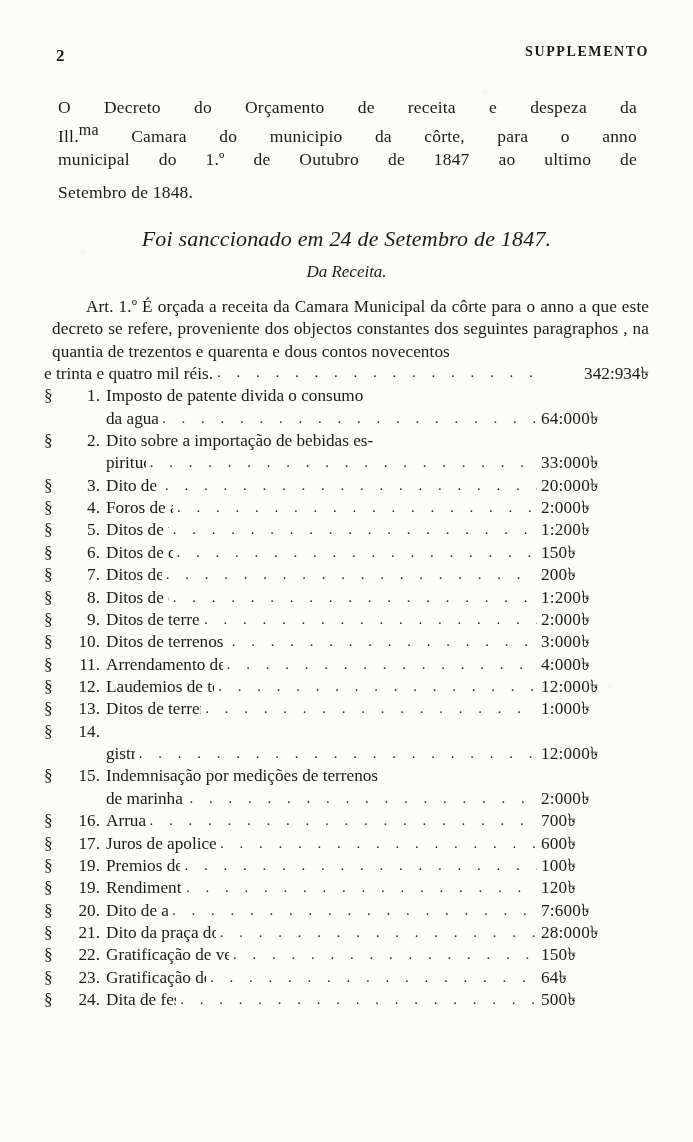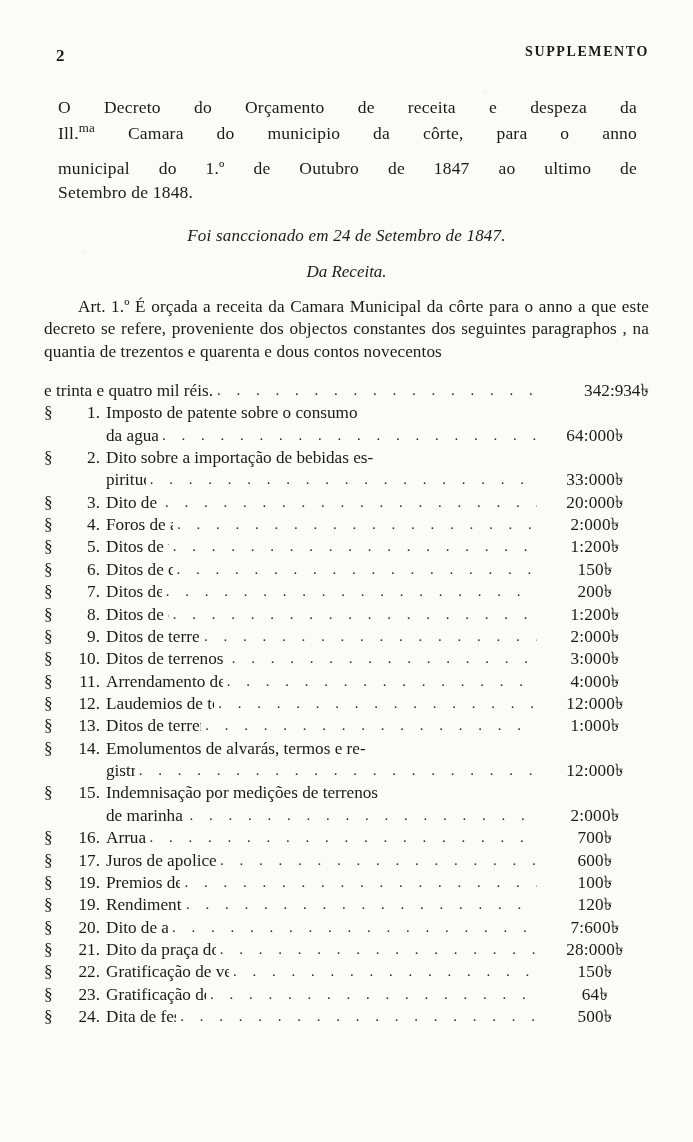--- a/index.html
+++ b/index.html
@@ -52,54 +52,55 @@
   
   .title-block {
     margin: 22px 12px 0 14px;
     font-size: 17.5px;
     font-weight: normal;
     line-height: 1.33;
     letter-spacing: 0.2px;
   }
   .title-block .l1 { text-align: justify; text-align-last: justify; }
   .title-block .l2 { text-align: justify; text-align-last: justify; }
-  .title-block .l3 { text-align: justify; text-align-last: justify; margin-top: 12px; }
-  .title-block .l4 { text-align: left; }
-  .sup { font-size: 13px; vertical-align: super; }
+  .title-block .l3 { text-align: justify; text-align-last: justify; }
+  .title-block .l4 { text-align: left; margin-top: 9px; }
+  .sup { font-size: 16px; vertical-align: super; }
 
   .sanction {
     margin-top: 22px;
     text-align: center;
     font-style: italic;
-    font-size: 17px;
+    font-size: 22px;
     letter-spacing: 0.2px;
   }
   .chapter {
     margin-top: 22px;
     text-align: center;
     font-size: 13.5px;
     letter-spacing: 2px;
   }
   .section-title {
-    margin-top: 16px;
+    margin-top: 10px;
     text-align: center;
     font-style: italic;
     font-size: 17px;
   }
 
   
   .body-wrap {
     margin-top: 14px;
     font-size: 17.2px;
     line-height: 1.30;
   }
   .art-par {
     text-indent: 34px;
     text-align: justify;
     letter-spacing: 0.1px;
+    margin-left: 8px;
   }
 
   
   .entries { margin-top: 0; }
   .entry {
     display: flex;
     align-items: baseline;
     font-size: 17.2px;
     line-height: 1.30;
     white-space: nowrap;
@@ -125,36 +126,35 @@
     white-space: nowrap;
     margin: 0 4px;
     letter-spacing: 6px;
     font-size: 15px;
     color: #2a2a26;
     position: relative;
     top: -1px;
   }
   .entry .amt {
     flex: 0 0 108px;
-    text-align: center;
+    text-align: left;
     letter-spacing: 0.2px;
   }
   .cifrao { font-family: "Liberation Serif", serif; }
 
   
   .entry.wrap2 .mark, .entry.wrap2 .num { visibility: hidden; }
 
   
   .total-line {
     display: flex;
-    align-items: center;
+    align-items: flex-start;
     font-size: 17.2px;
     line-height: 1.30;
     white-space: nowrap;
-    margin-top: 17px;
   }
   .total-line .txt { flex: 0 1 auto; }
   .total-line .dots {
     flex: 1 1 auto;
     overflow: hidden;
     white-space: nowrap;
     margin: 0 4px;
     letter-spacing: 6px;
     font-size: 15px;
   }
@@ -185,21 +185,21 @@
     <div class="total-line">
       <span class="txt">e trinta e quatro mil réis.</span>
       <span class="dots">. . . . . . . . . . . . . . . . . . . . . . . . . . . . . . . .</span>
       <span class="amt"><span>342:934</span><span class="cifrao">৳</span></span>
     </div>
 
     <div class="entries" id="entries">
         <div class="entry">
           <span class="mark">§</span>
           <span class="num">1.</span>
-          <span class="txt">Imposto de patente sobre o consumo</span>
+          <span class="txt">Imposto de patente divida o consumo</span>
         </div>
         <div class="entry wrap2">
           <span class="mark">§</span>
           <span class="num">1.</span>
           <span class="txt">da aguardente</span>
           <span class="dots">. . . . . . . . . . . . . . . . . . . . . . . . . . . . . . . . . . . .</span>
           <span class="amt"><span>64:000</span><span class="cifrao">৳</span></span>
         </div>
         <div class="entry">
           <span class="mark">§</span>
@@ -286,21 +286,20 @@
         <div class="entry">
           <span class="mark">§</span>
           <span class="num">13.</span>
           <span class="txt">Ditos de terrenos de marinha</span>
           <span class="dots">. . . . . . . . . . . . . . . . . . . . . . . . . . . . . . . . . . . .</span>
           <span class="amt"><span>1:000</span><span class="cifrao">৳</span></span>
         </div>
         <div class="entry">
           <span class="mark">§</span>
           <span class="num">14.</span>
-          <span class="txt">Emolumentos de alvarás, termos e re-</span>
         </div>
         <div class="entry wrap2">
           <span class="mark">§</span>
           <span class="num">14.</span>
           <span class="txt">gistros.</span>
           <span class="dots">. . . . . . . . . . . . . . . . . . . . . . . . . . . . . . . . . . . .</span>
           <span class="amt"><span>12:000</span><span class="cifrao">৳</span></span>
         </div>
         <div class="entry">
           <span class="mark">§</span>

